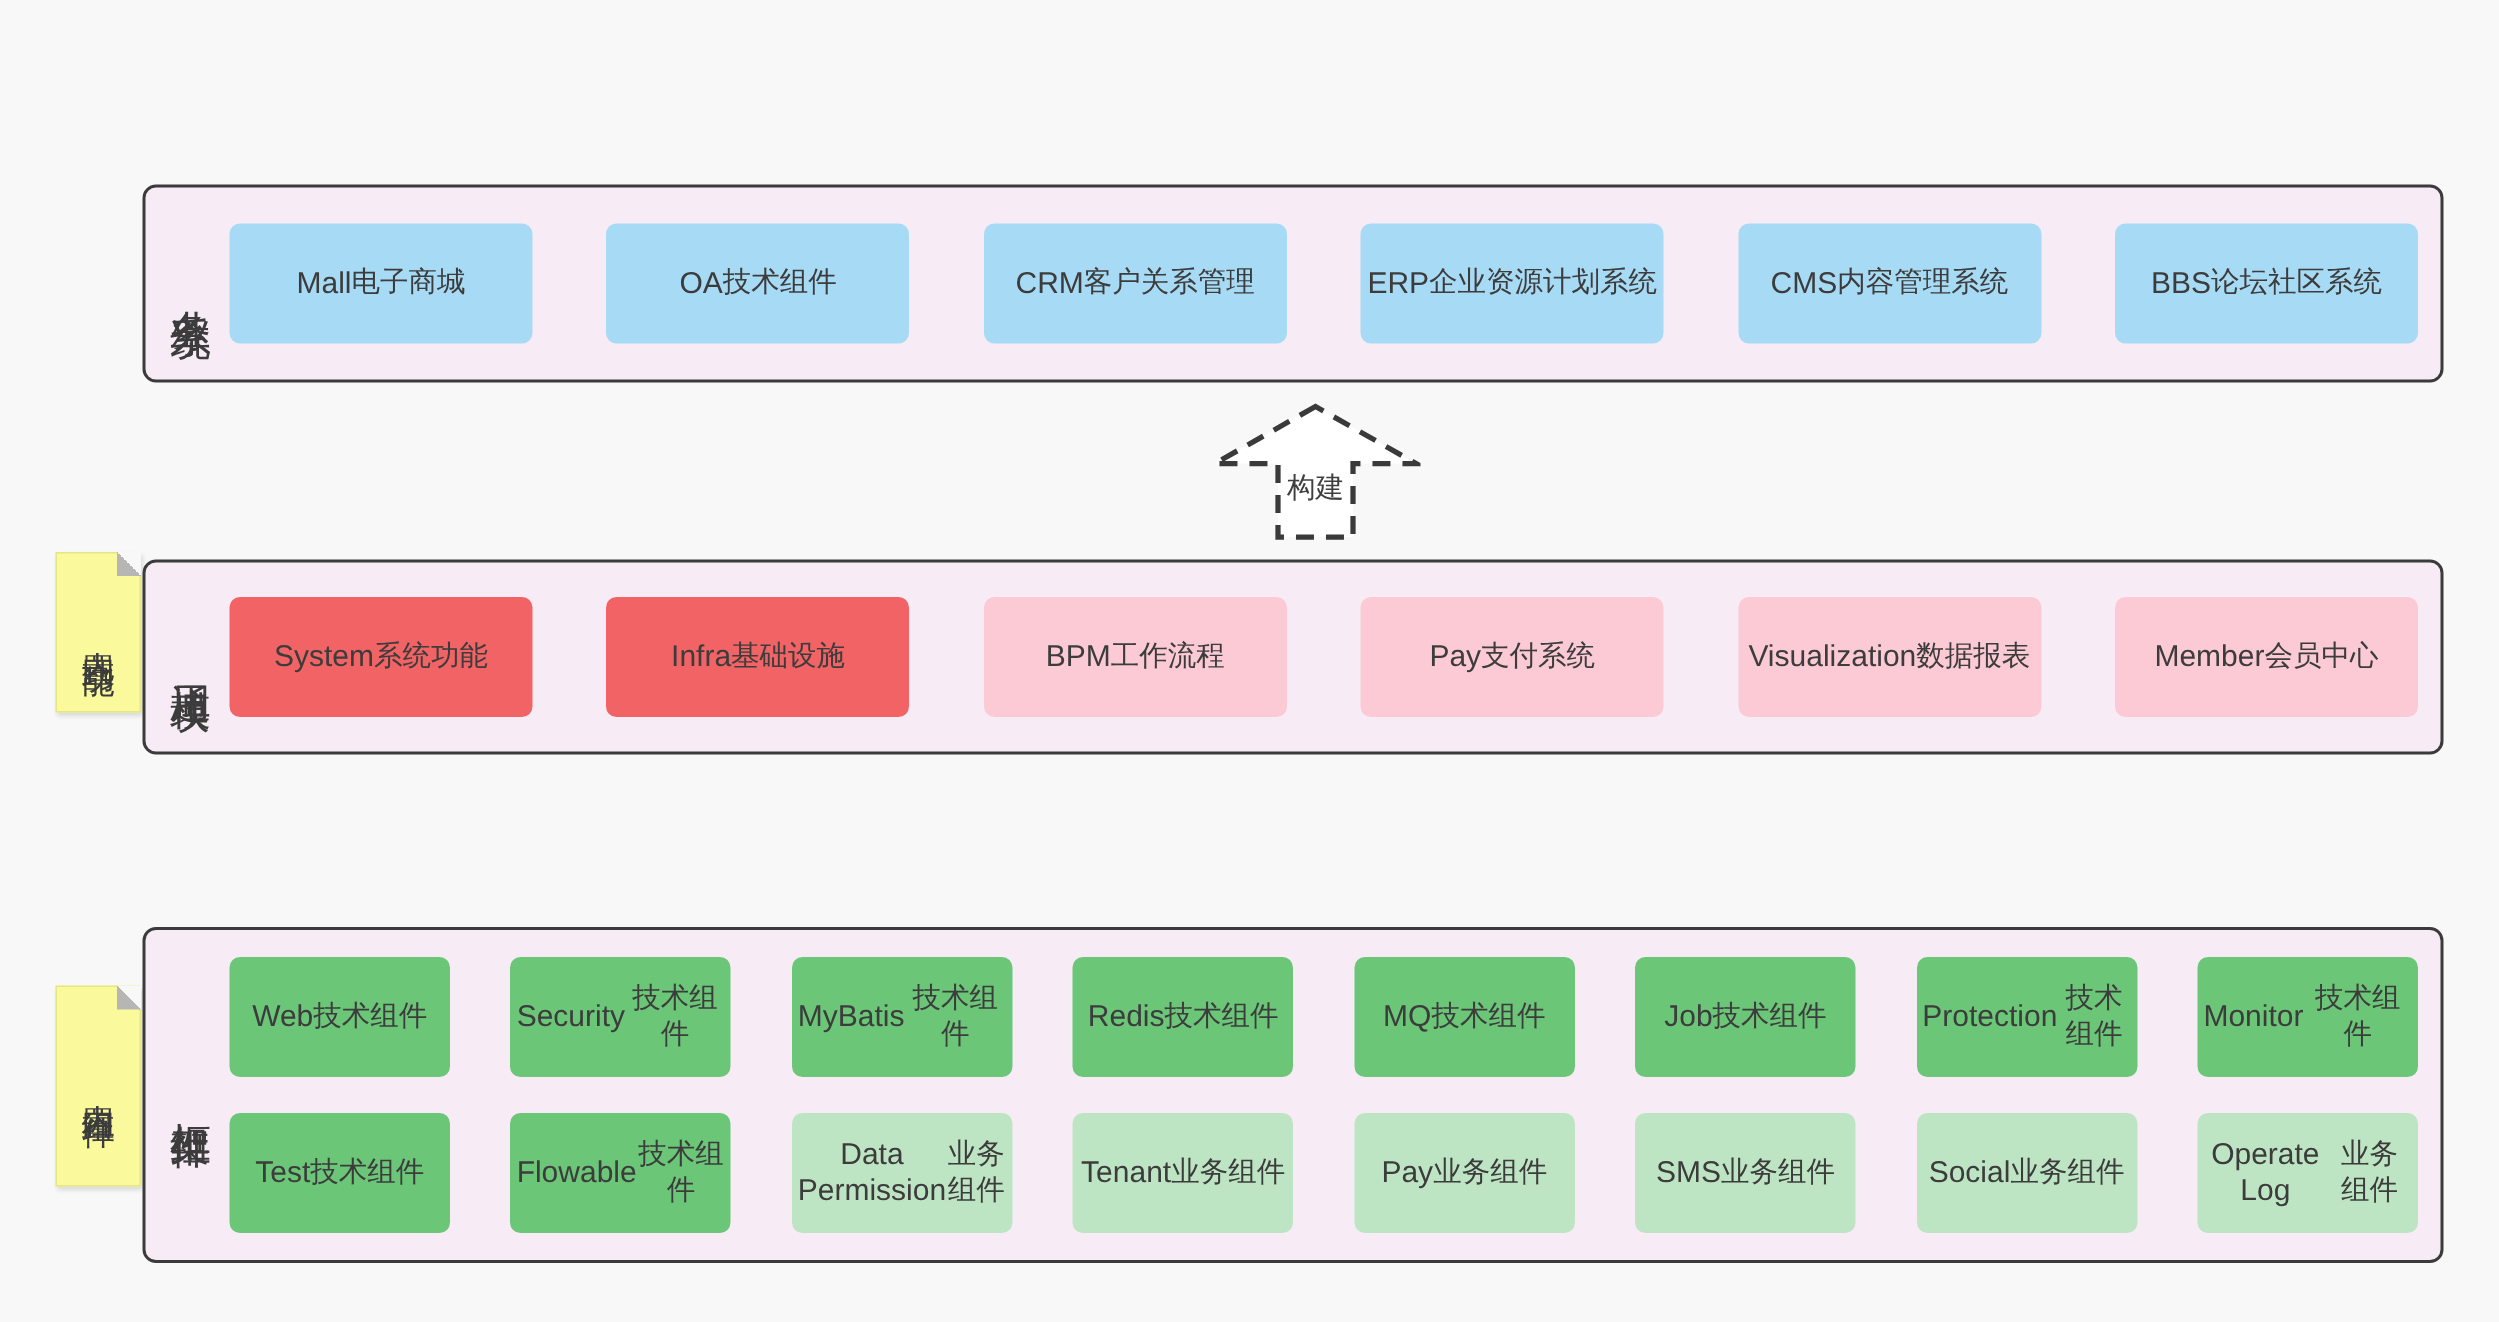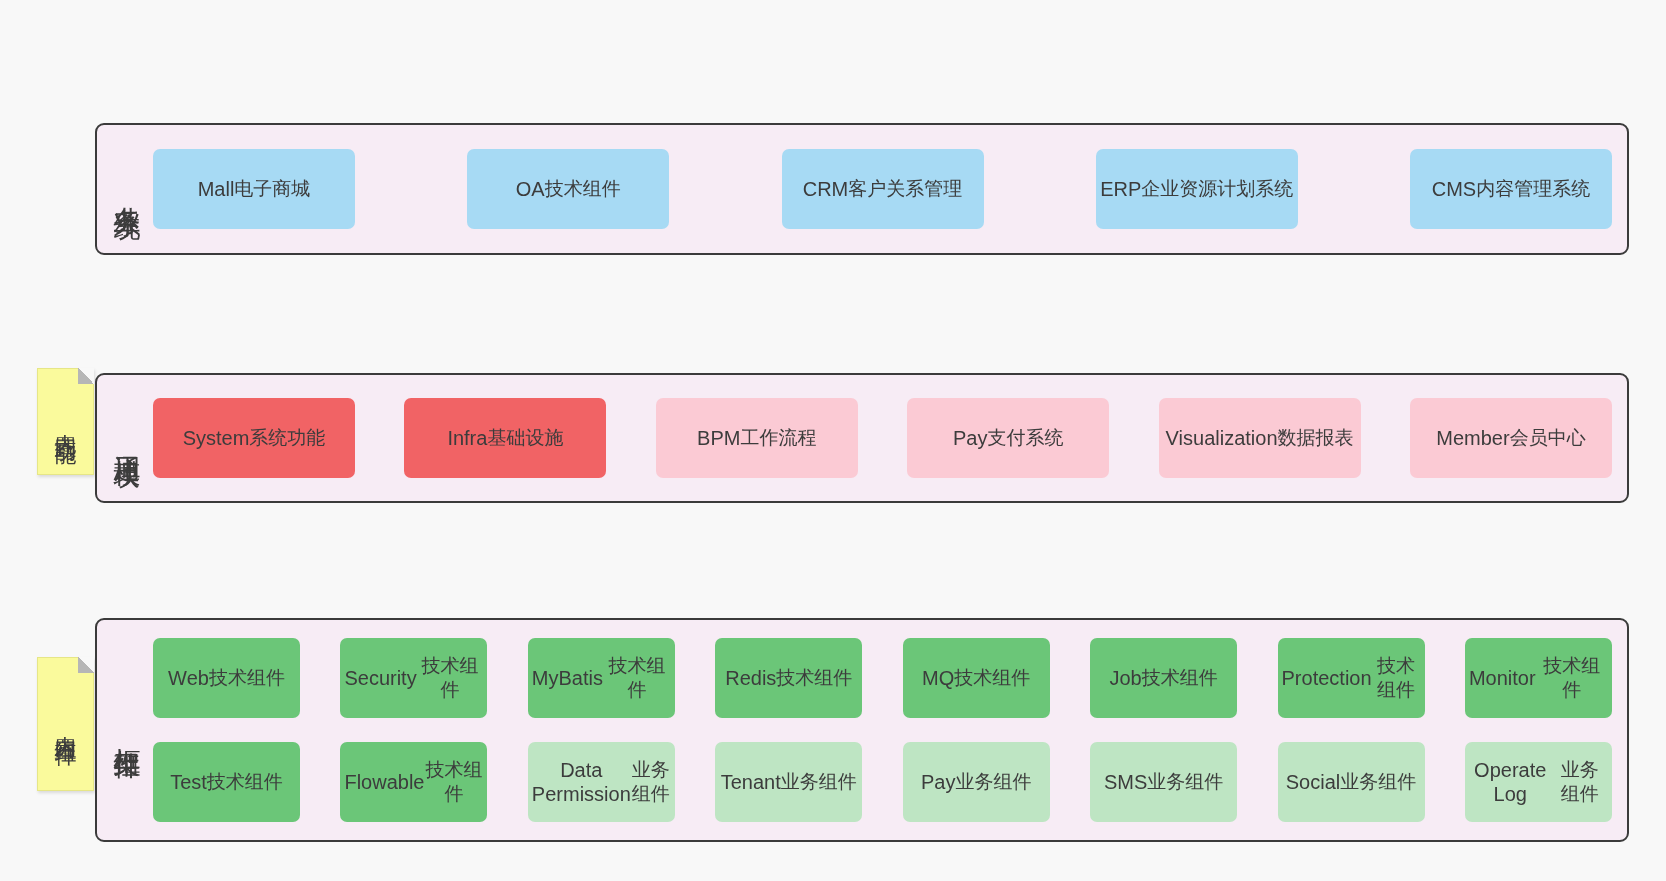--- a/index.html
+++ b/index.html
@@ -79,23 +79,33 @@
         <div class="box-sub">客户关系管理</div>
       </div>
       <div class="box wide blue">
         <div class="box-name">ERP</div>
         <div class="box-sub">企业资源计划系统</div>
       </div>
       <div class="box wide blue">
         <div class="box-name">CMS</div>
         <div class="box-sub">内容管理系统</div>
       </div>
+      <div class="box wide blue">
+        <div class="box-name">BBS</div>
+        <div class="box-sub">论坛社区系统</div>
+      </div>
     </div>
   </section>
 
+  <div class="arrow" id="arrow-build">
+    <svg viewBox="0 0 140 96">
+      <path d="M70 5 L3 43 L45 43 L45 92 L95 92 L95 43 L137 43 Z" fill="#ffffff" stroke="#3a3a3a" stroke-width="3.5" stroke-dasharray="12 8"></path>
+    </svg>
+    <span class="arrow-label">构建</span>
+  </div>
 
   <div class="sticky" id="sticky-features">
     <span class="sticky-text">内置功能</span>
     <span class="fold"></span>
   </div>
 
   <section class="panel" id="panel-modules">
     <div class="vlabel">通用模块</div>
     <div class="boxes">
       <div class="box wide red">

